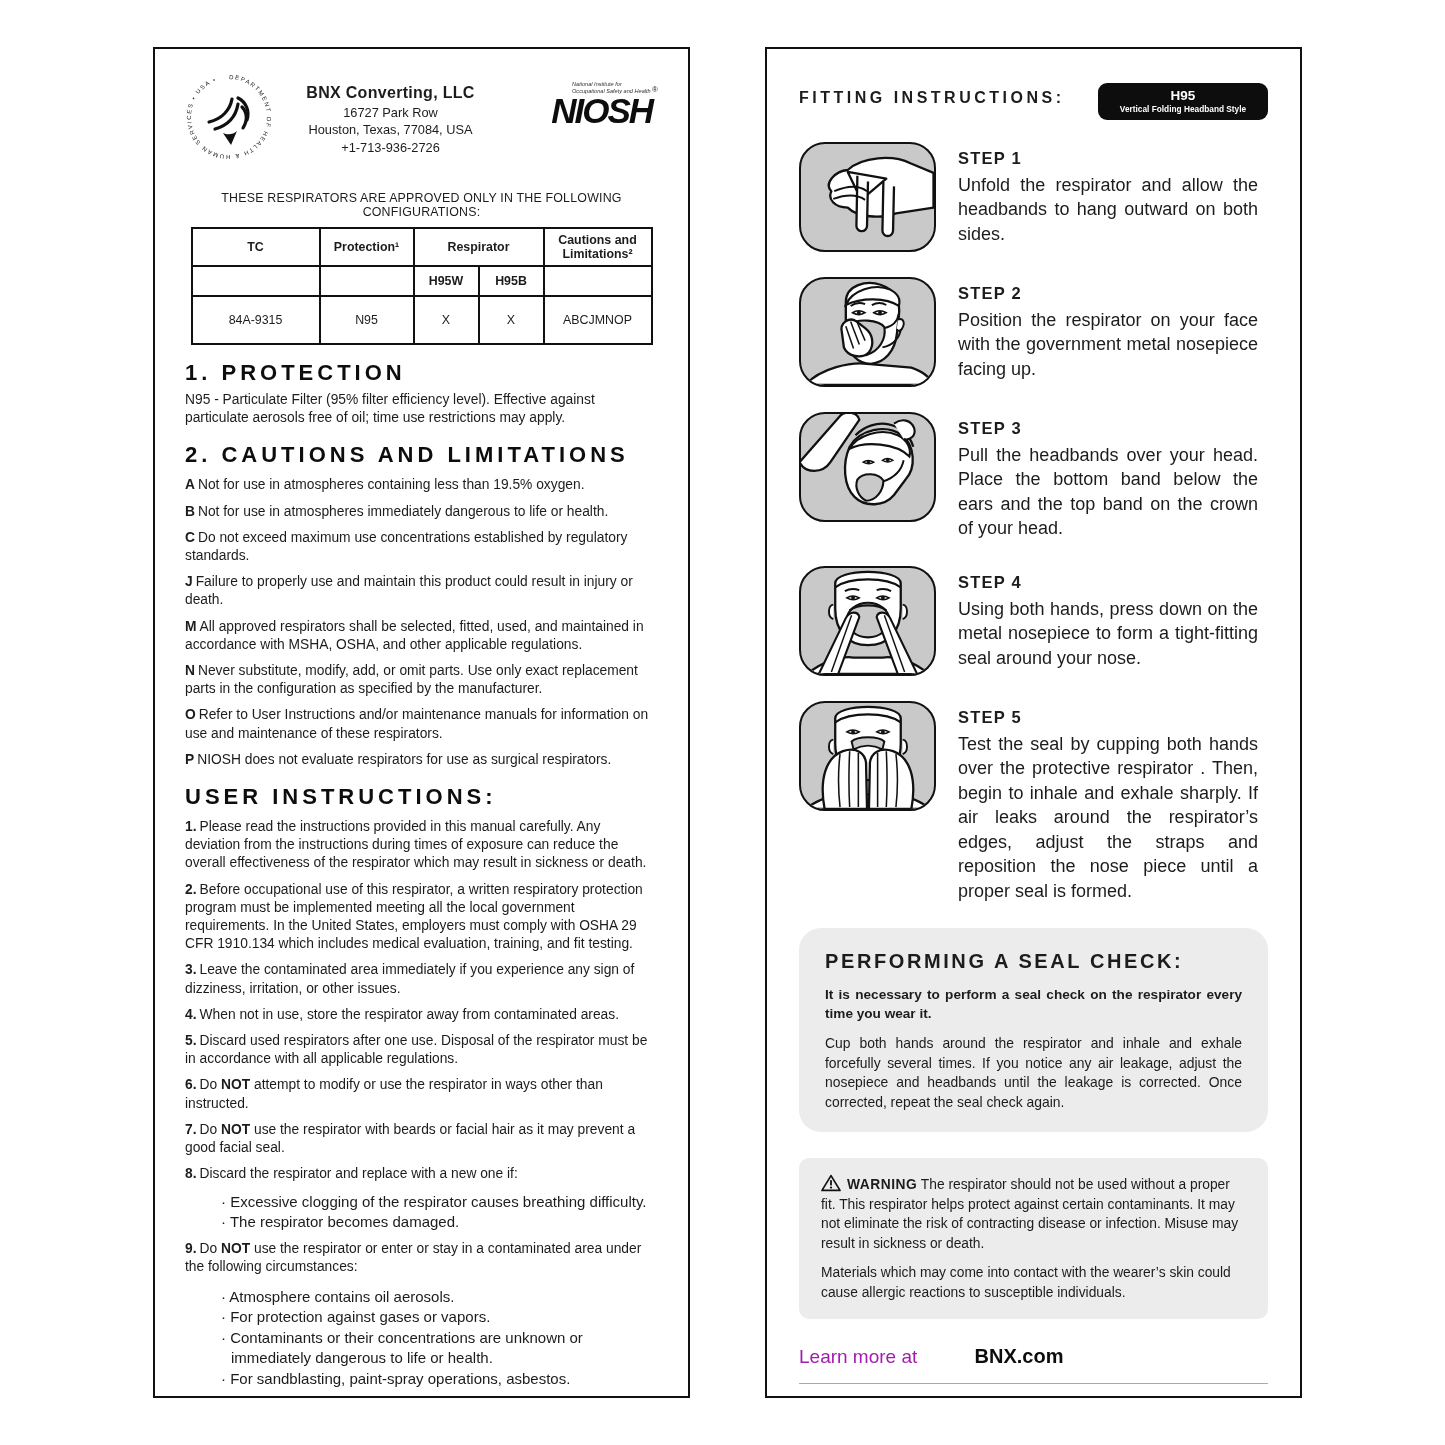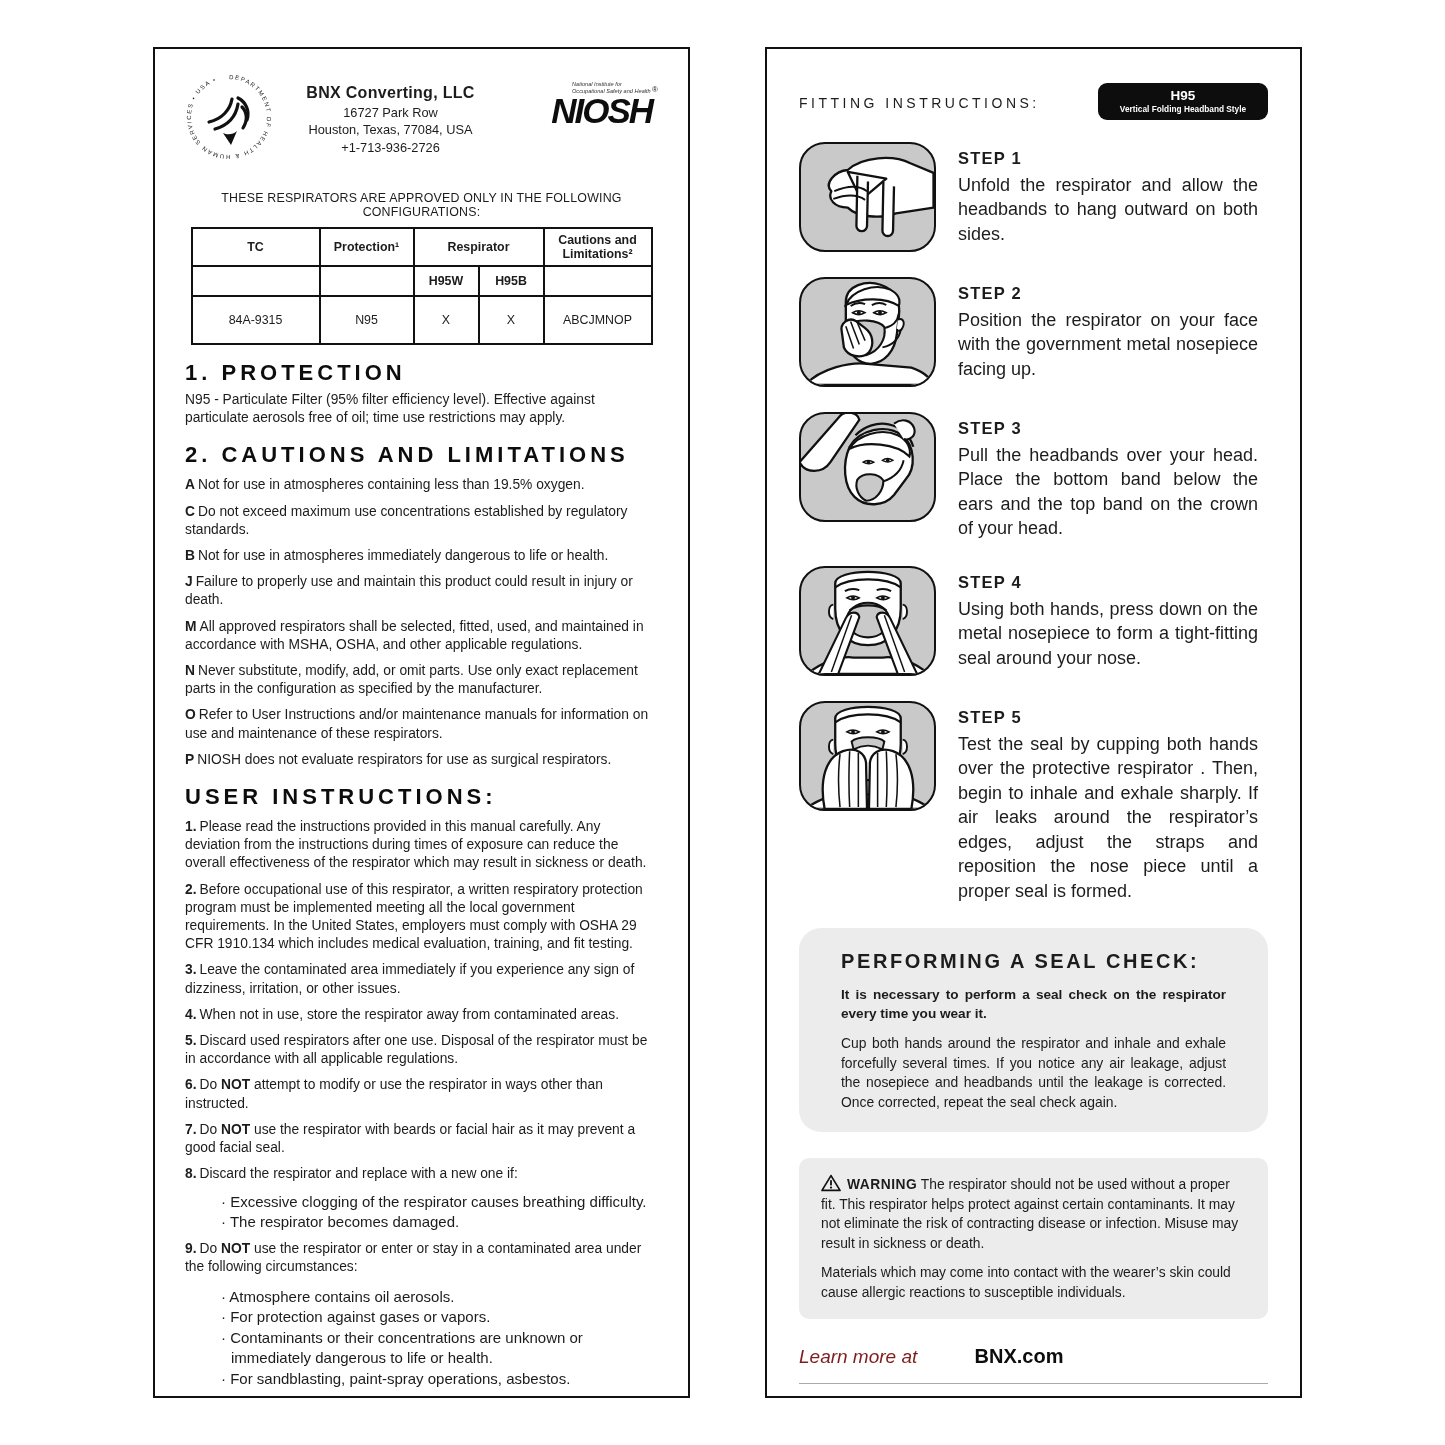--- a/index.html
+++ b/index.html
@@ -36,45 +36,45 @@
   .sec-h{font-size:22px;font-weight:800;letter-spacing:4px;margin:15px 0 5px;color:#0d0d0d;white-space:nowrap;}
   .bt{font-size:13.8px;line-height:1.32;}
   p.item{margin:8px 0;font-size:13.8px;line-height:1.32;}
   p.item b.pfx{margin-right:3px;}
   .bullets{margin:2px 0 6px;}
   p.bullet{margin:1px 0 1px 36px;font-size:15px;line-height:1.32;padding-left:10px;text-indent:-10px;}
   p.bullet::before{content:"· ";}
 
   
   .rp-head{display:flex;justify-content:space-between;align-items:flex-start;margin-bottom:22px;}
-  .fit-h{font-size:14px;font-weight:400;letter-spacing:3.5px;margin-top:12px;white-space:nowrap;}
+  .fit-h{font-size:16px;font-weight:700;letter-spacing:3.5px;margin-top:6px;white-space:nowrap;}
   .badge{background:#0d0d0d;color:#fff;border-radius:9px;padding:5px 10px 6px;text-align:center;min-width:150px;}
   .badge-t{font-size:13.5px;font-weight:bold;}
   .badge-s{font-size:8.3px;font-weight:bold;margin-top:1px;white-space:nowrap;}
 
   .step{display:flex;margin-bottom:25px;}
   .step-img{width:137px;height:110px;flex:0 0 auto;background:#c9c9c9;border:2.5px solid #111;border-radius:26px;box-sizing:border-box;overflow:hidden;}
   .step-img svg{display:block;width:100%;height:100%;}
   .step-txt{margin-left:22px;padding-top:7px;width:300px;}
   .step-title{font-size:16.5px;font-weight:800;letter-spacing:1.2px;margin-bottom:5px;}
   .step-body{font-size:18px;line-height:1.36;text-align:justify;}
 
-  .seal-box{background:#ececec;border-radius:22px;padding:22px 42px 20px;margin-top:20px;}
+  .seal-box{background:#ececec;border-radius:22px;padding:22px 26px 20px;margin-top:20px;}
   .seal-h{font-size:20px;font-weight:800;letter-spacing:2.6px;margin-bottom:12px;white-space:nowrap;}
   .seal-b{font-size:13.6px;font-weight:bold;line-height:1.4;text-align:justify;}
   .seal-p{font-size:13.9px;line-height:1.4;text-align:justify;margin-top:11px;}
 
   .warn-box{background:#ececec;border-radius:10px;padding:16px 22px;margin-top:26px;}
   .warn-p{font-size:13.8px;line-height:1.42;margin:0;}
   .warn-p2{font-size:13.8px;line-height:1.42;margin:10px 0 0;}
   .warn-ic{display:inline-block;vertical-align:-3px;margin-right:6px;}
   .warn-label{font-weight:800;letter-spacing:.5px;}
 
   .learn-row{margin-top:26px;font-size:19px;}
-  .learn-prefix{color:#7f1d1d;font-style:italic;}
+  .learn-prefix{color:#a21caf;}
   .learn-brand{color:#0d0d0d;font-weight:800;font-size:20px;margin-left:4px;padding-left:48px;}
   .footer-divider{border-top:1.5px solid #aaa;margin:15px 0 13px;}
   .manu-row{display:flex;align-items:center;}
   .manu-txt{margin-left:14px;font-size:13.4px;line-height:1.45;flex:1;}
   .madein{display:flex;align-items:center;}
   .madein-txt{margin-left:8px;line-height:1;}
   .madein-top{font-size:11.5px;font-weight:bold;letter-spacing:1px;color:#a6abb0;}
   .madein-usa{font-size:30px;font-weight:800;color:#1c3f94;letter-spacing:0;margin-top:1px;}
 </style>
 </head>
@@ -136,22 +136,22 @@
       <td>ABCJMNOP</td>
     </tr>
   </tbody>
     </table>
 
   <div class="sec-h">1. PROTECTION</div>
   <div class="bt">N95 - Particulate Filter (95% filter efficiency level). Effective against particulate aerosols free of oil; time use restrictions may apply.</div>
 
   <div class="sec-h">2. CAUTIONS AND LIMITATIONS</div>
   <p class="item"><b class="pfx">A</b><span>Not for use in atmospheres containing less than 19.5% oxygen.</span></p>
+  <p class="item"><b class="pfx">B</b><span>Not for use in atmospheres immediately dangerous to life or health.</span></p>
   <p class="item"><b class="pfx">C</b><span>Do not exceed maximum use concentrations established by regulatory standards.</span></p>
-  <p class="item"><b class="pfx">B</b><span>Not for use in atmospheres immediately dangerous to life or health.</span></p>
   <p class="item"><b class="pfx">J</b><span>Failure to properly use and maintain this product could result in injury or death.</span></p>
   <p class="item"><b class="pfx">M</b><span>All approved respirators shall be selected, fitted, used, and maintained in accordance with MSHA, OSHA, and other applicable regulations.</span></p>
   <p class="item"><b class="pfx">N</b><span>Never substitute, modify, add, or omit parts. Use only exact replacement parts in the configuration as specified by the manufacturer.</span></p>
   <p class="item"><b class="pfx">O</b><span>Refer to User Instructions and/or maintenance manuals for information on use and maintenance of these respirators.</span></p>
   <p class="item"><b class="pfx">P</b><span>NIOSH does not evaluate respirators for use as surgical respirators.</span></p>
 
   <div class="sec-h">USER INSTRUCTIONS:</div>
   <p class="item"><b class="pfx">1.</b><span>Please read the instructions provided in this manual carefully. Any deviation from the instructions during times of exposure can reduce the overall effectiveness of the respirator which may result in sickness or death.</span><b></b><span></span></p>
   <p class="item"><b class="pfx">2.</b><span>Before occupational use of this respirator, a written respiratory protection program must be implemented meeting all the local government requirements. In the United States, employers must comply with OSHA 29 CFR 1910.134 which includes medical evaluation, training, and fit testing.</span><b></b><span></span></p>
   <p class="item"><b class="pfx">3.</b><span>Leave the contaminated area immediately if you experience any sign of dizziness, irritation, or other issues.</span><b></b><span></span></p>

